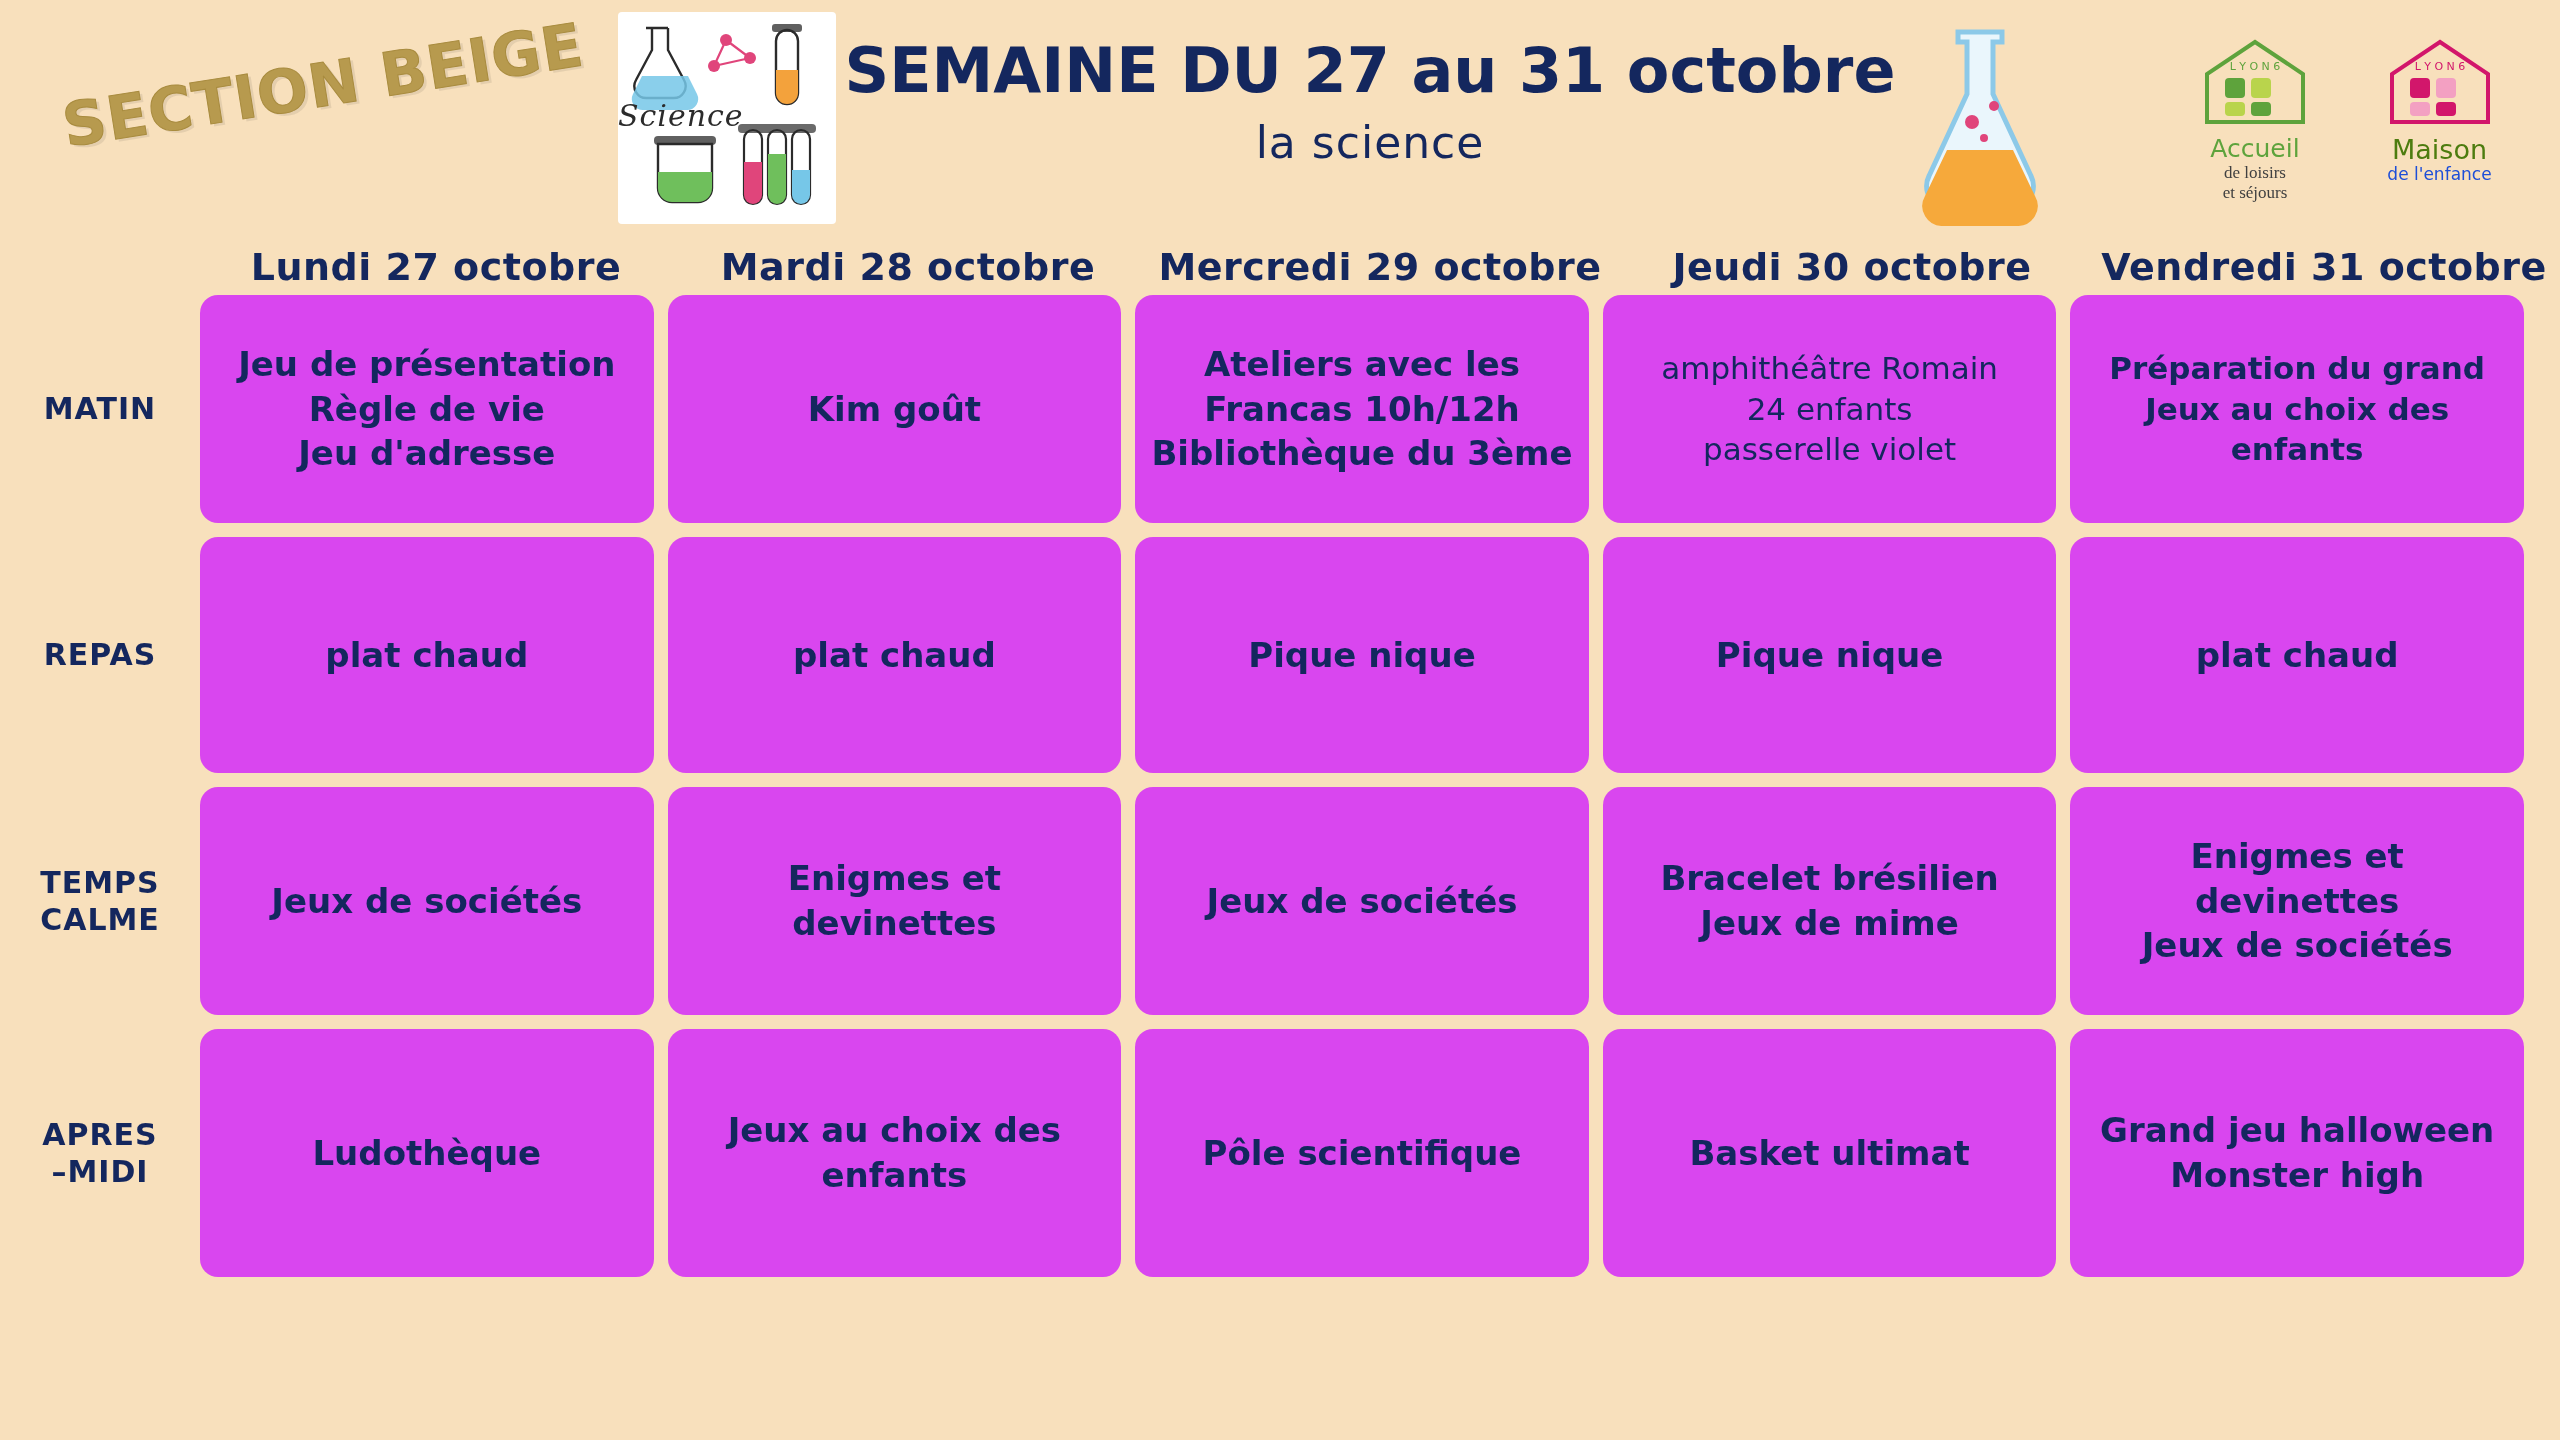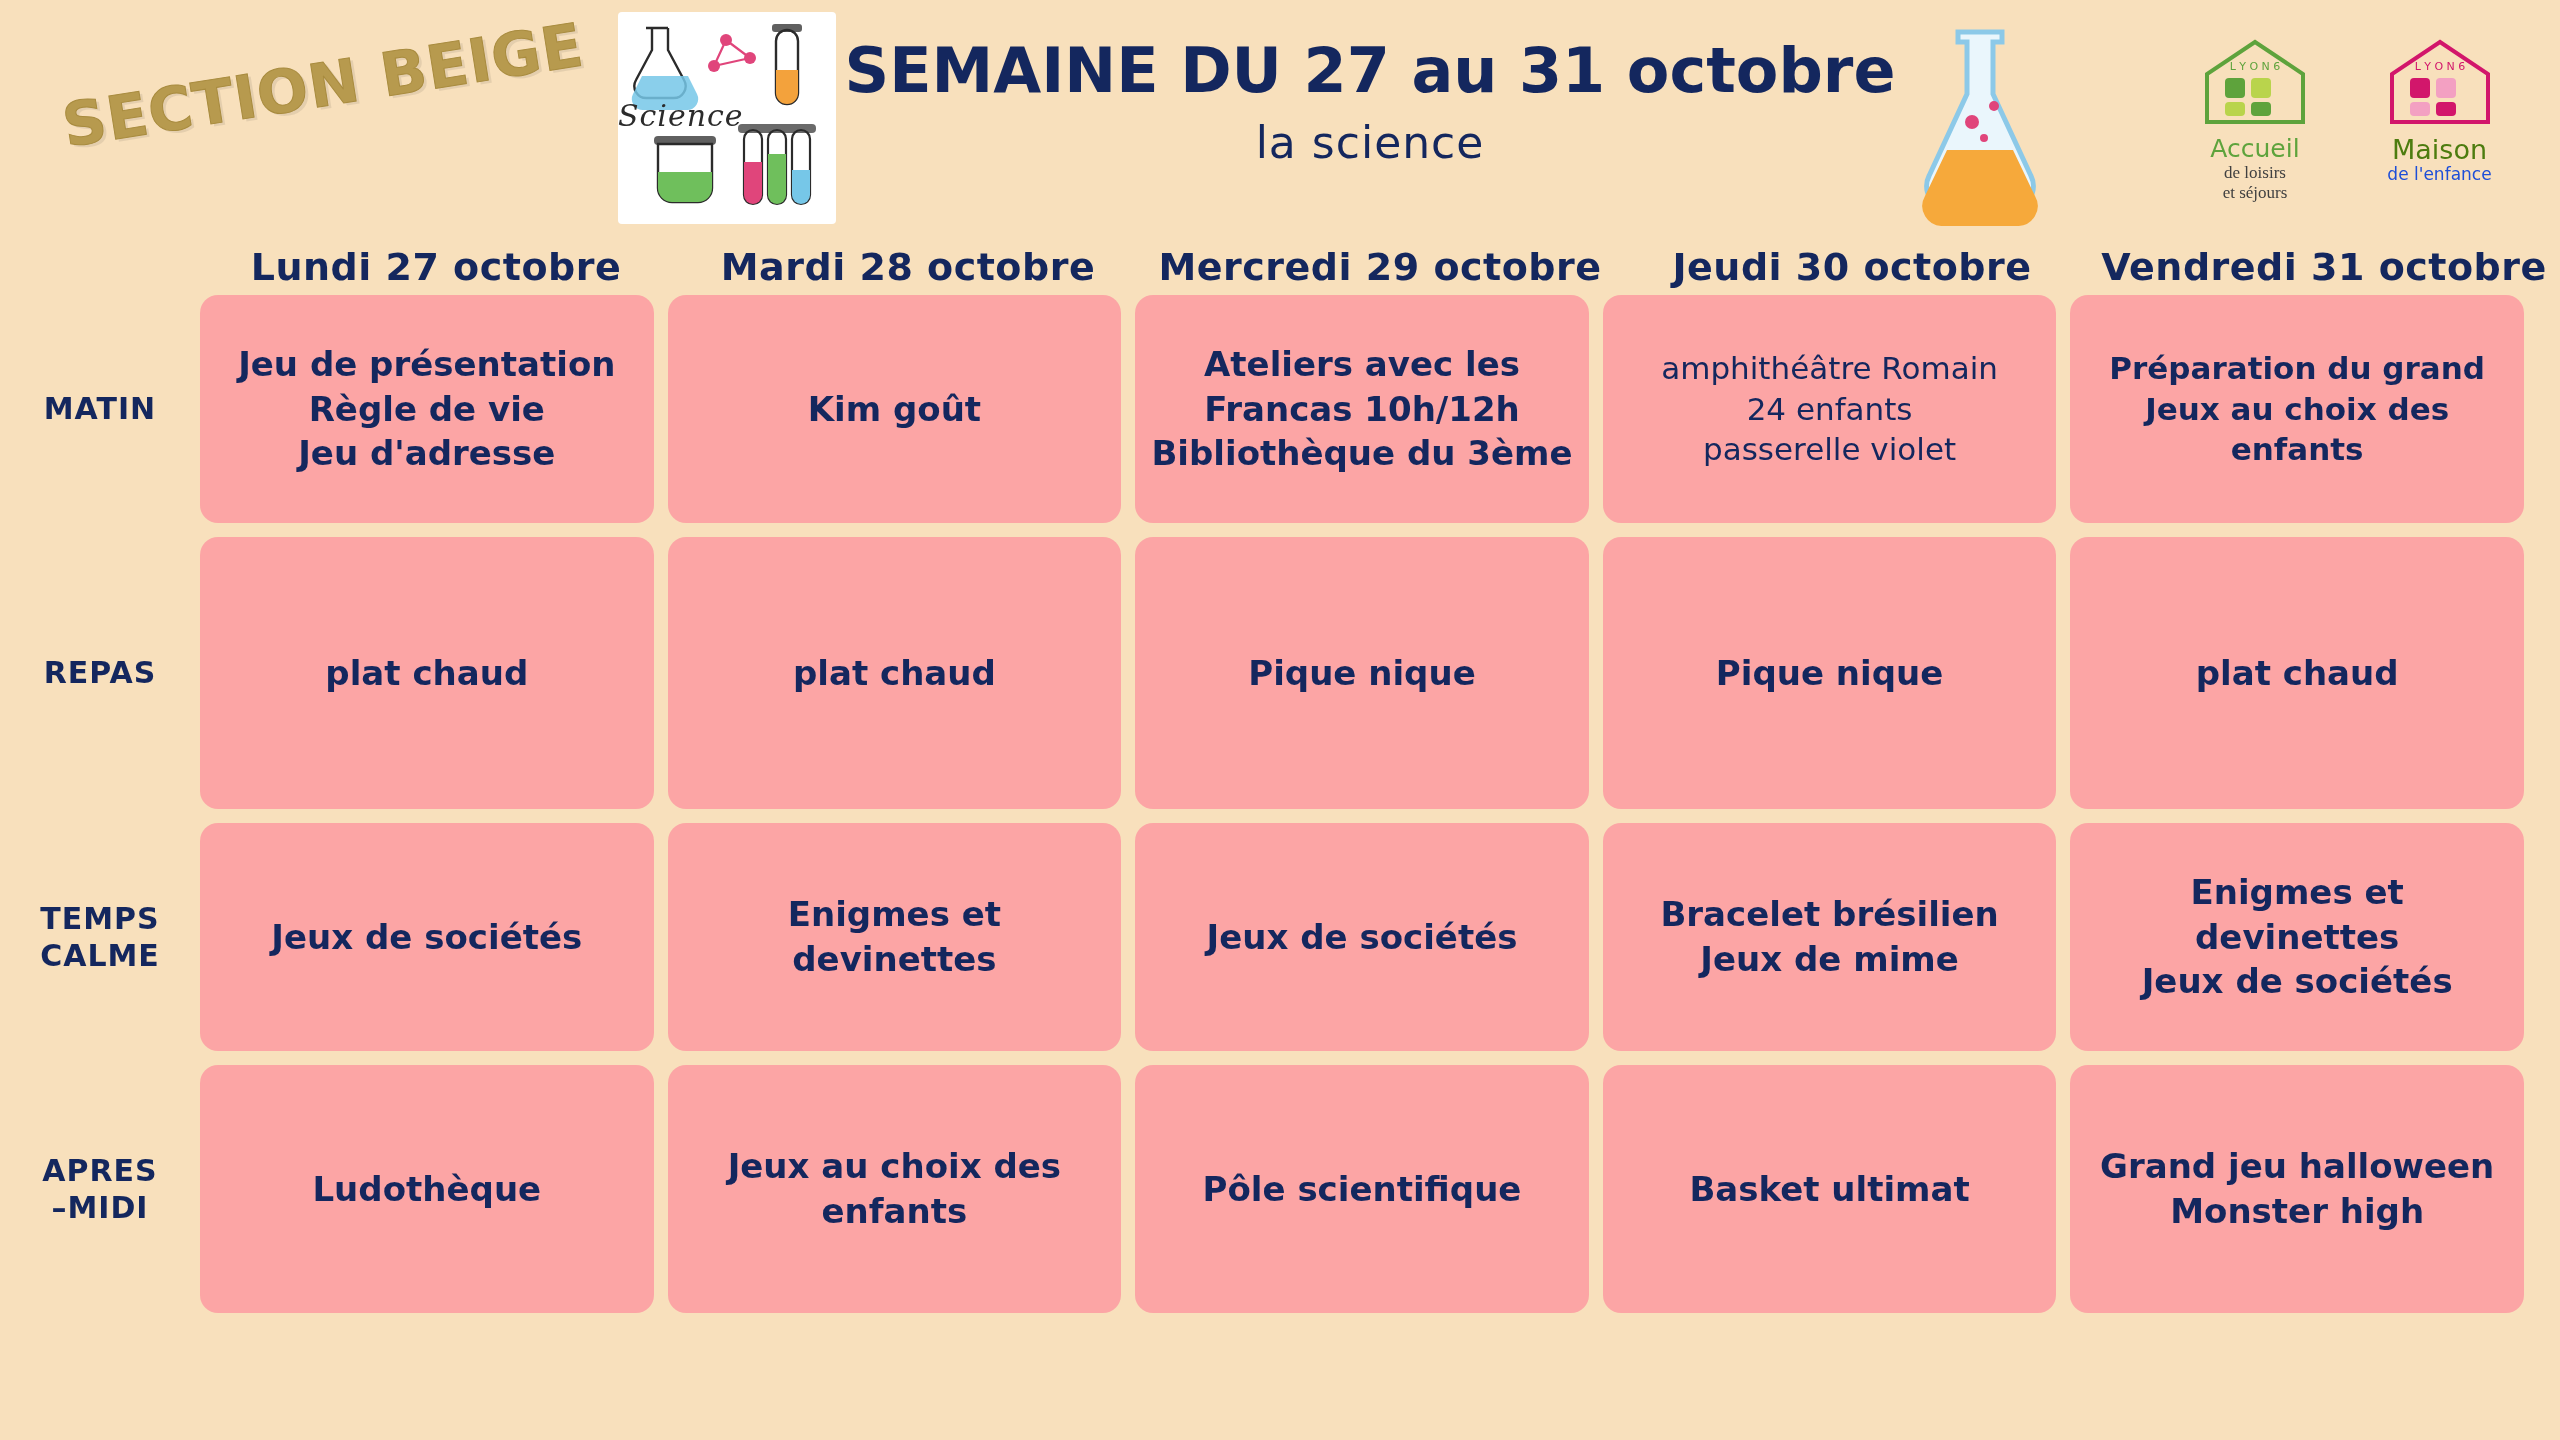--- a/index.html
+++ b/index.html
@@ -173,37 +173,37 @@
     white-space: pre-line;
   }
   .cells {
     flex: 1 1 auto;
     display: flex;
     gap: 14px;
     padding-right: 36px;
   }
   .cell {
     flex: 1 1 0;
-    background: #fca5a5;
+    background: #d946ef;
     border-radius: 18px;
     display: flex;
     align-items: center;
     justify-content: center;
     text-align: center;
     padding: 10px 12px;
     box-sizing: border-box;
     font-family: "DejaVu Sans", sans-serif;
     font-weight: 700;
     font-size: 34px;
     line-height: 1.32;
     color: #14275E;
     white-space: pre-line;
   }
   .row-matin .cell { height: 228px; }
-  .row-repas .cell { height: 272px; }
+  .row-repas .cell { height: 236px; }
   .row-calme .cell { height: 228px; }
   .row-apres .cell { height: 248px; }
 
   .cell.light { font-weight: 400; }
   .cell.small { font-size: 31px; }
 </style>
 </head>
 <body>
 
 <div class="header">

